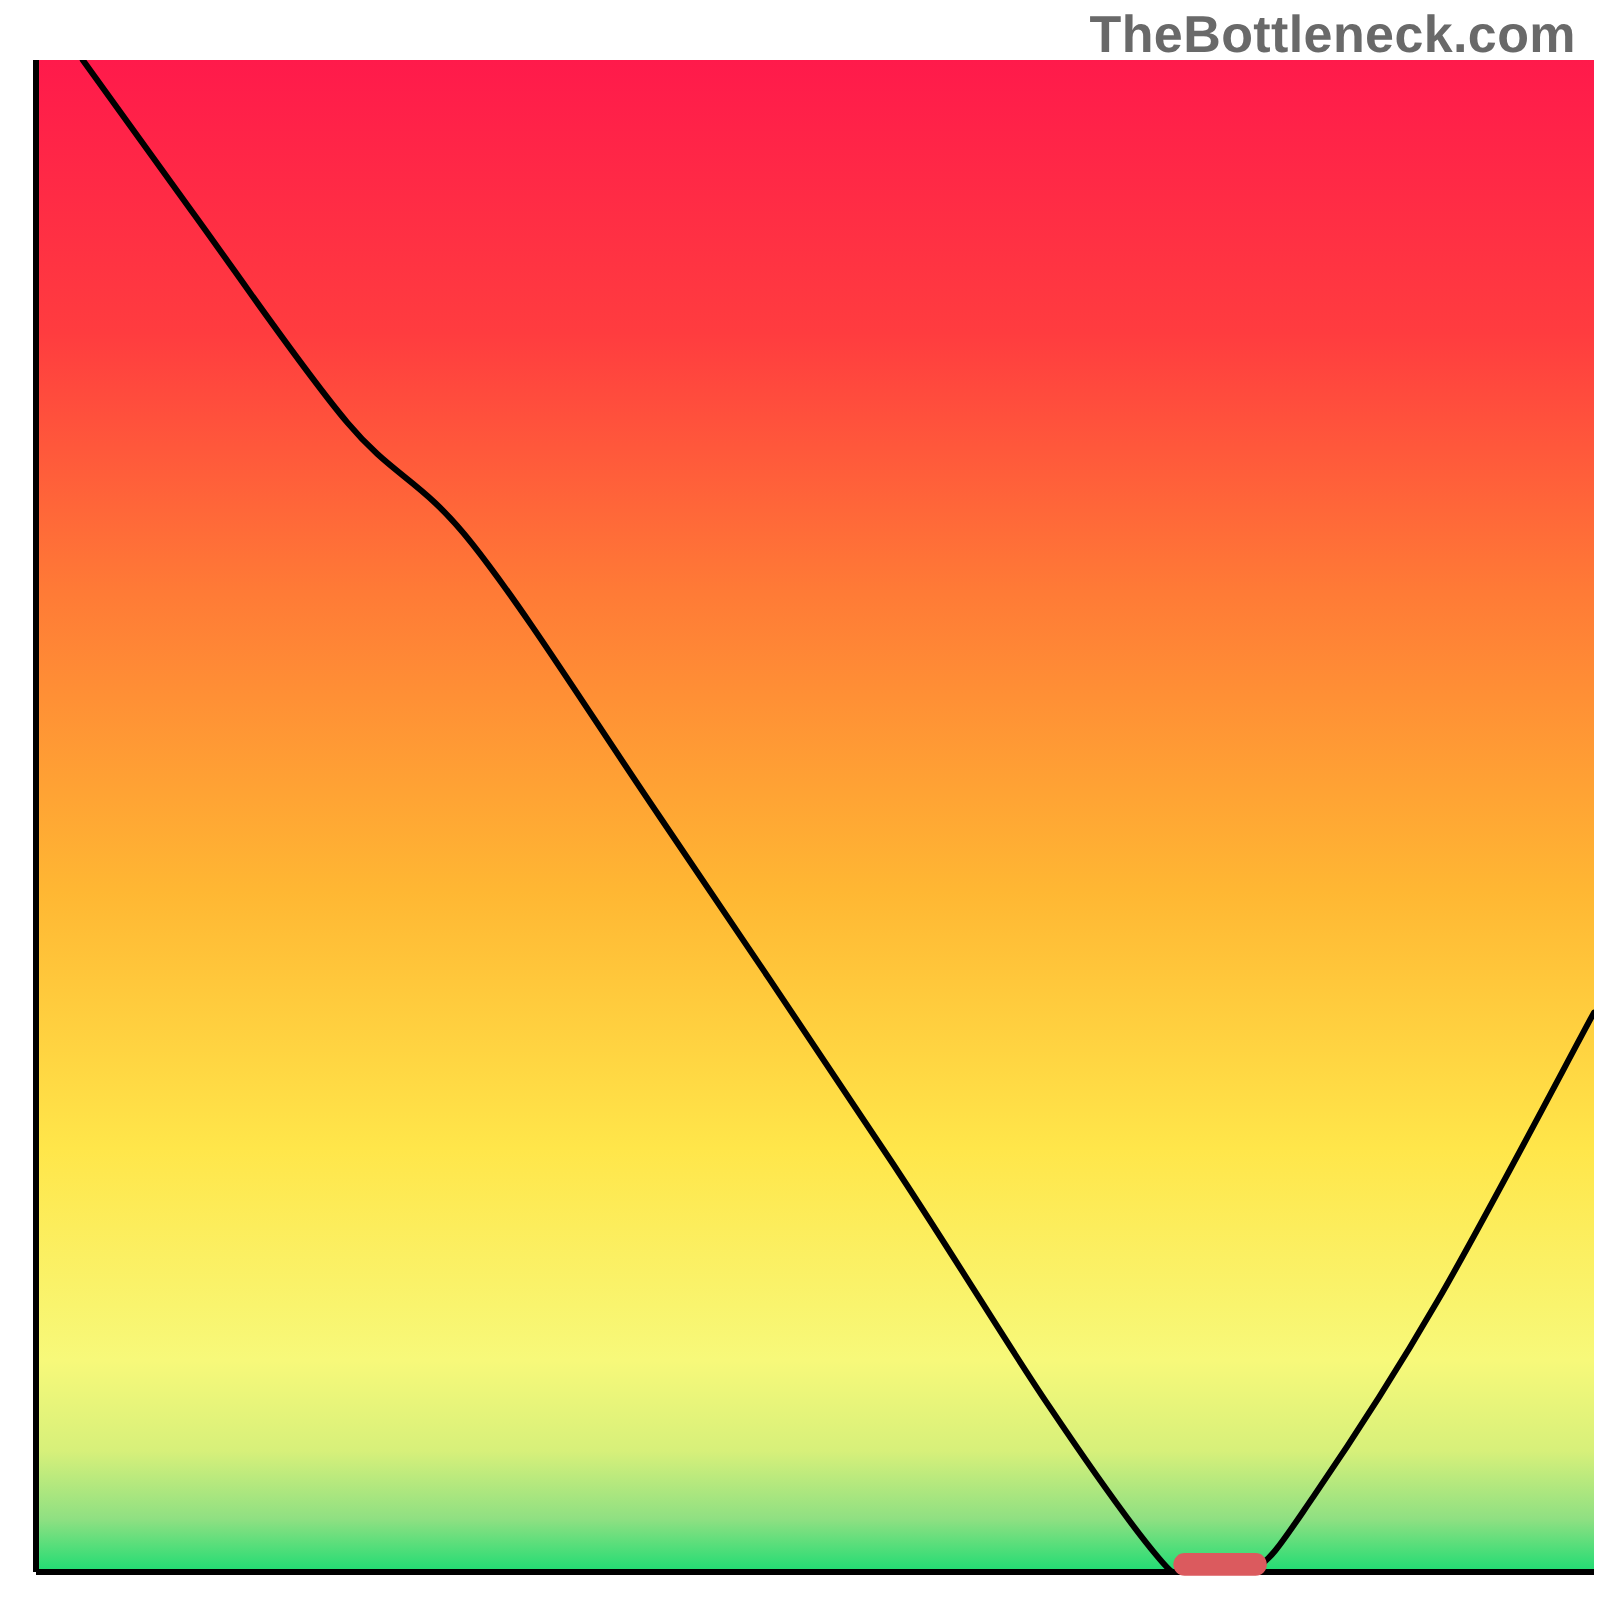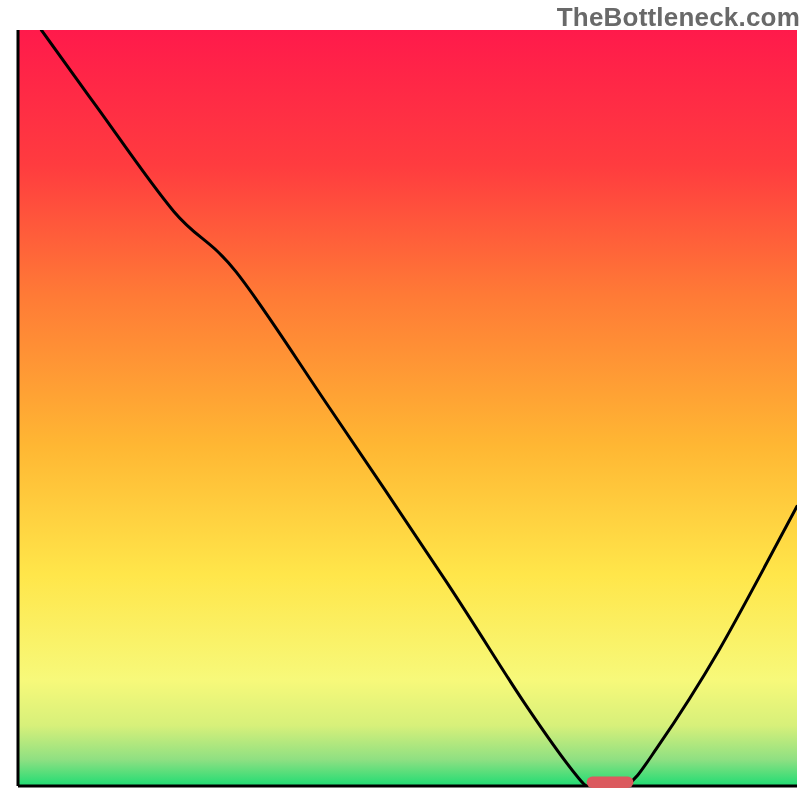--- a/index.html
+++ b/index.html
@@ -12,21 +12,21 @@
     font-family: Arial, Helvetica, sans-serif;
   }
   .stage {
     position: relative;
     width: 800px;
     height: 800px;
   }
   .watermark {
     position: absolute;
     top: 2px;
-    right: 0;
+    right: 12px;
     font-size: 26px;
     font-weight: 600;
     color: #696969;
     letter-spacing: 0.2px;
   }
   svg.plot {
     position: absolute;
     left: 0;
     top: 0;
     width: 800px;

